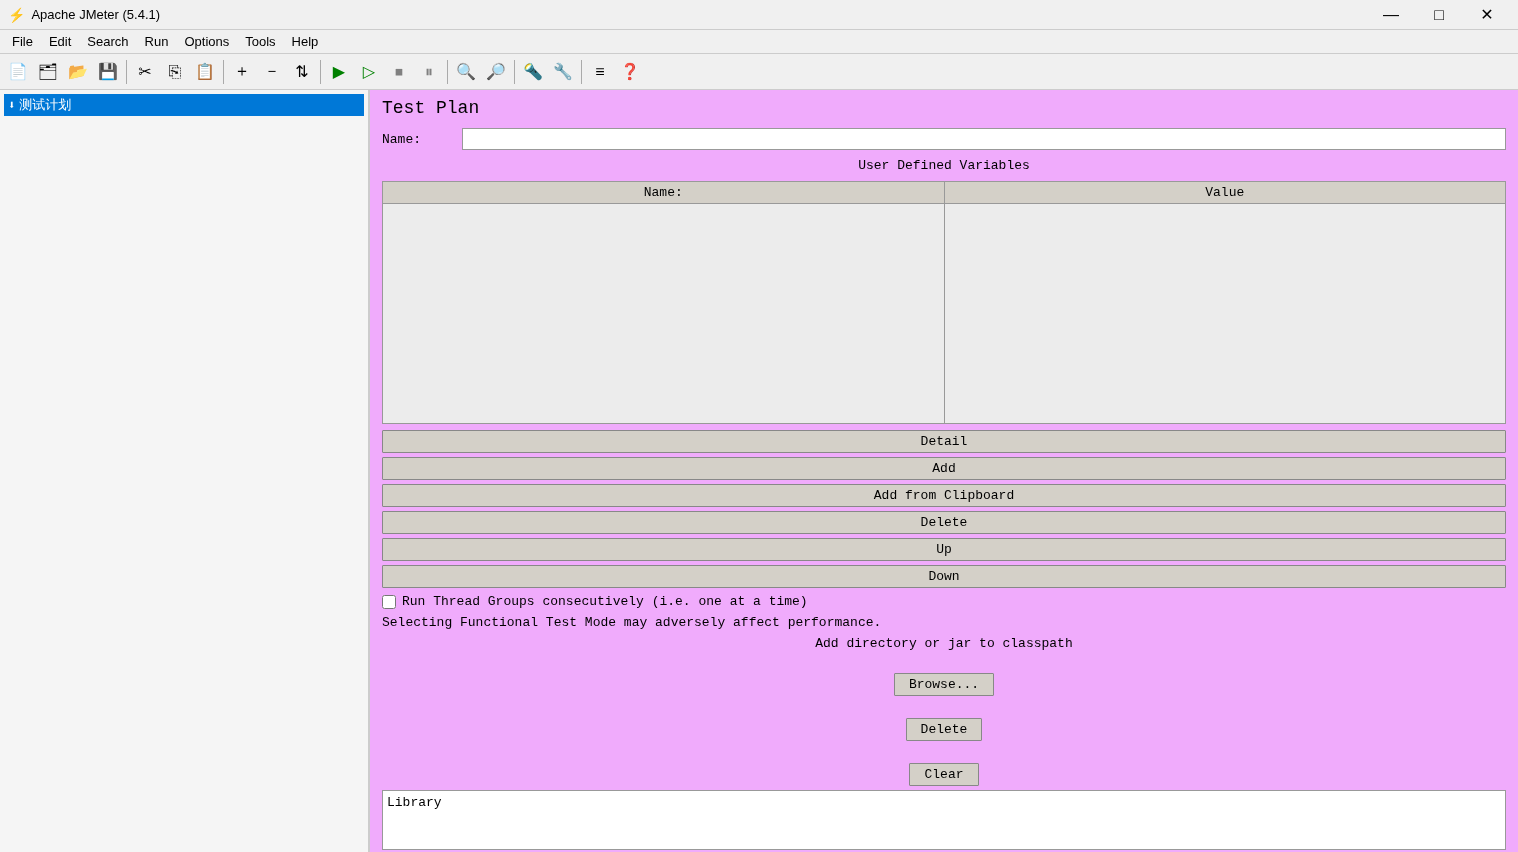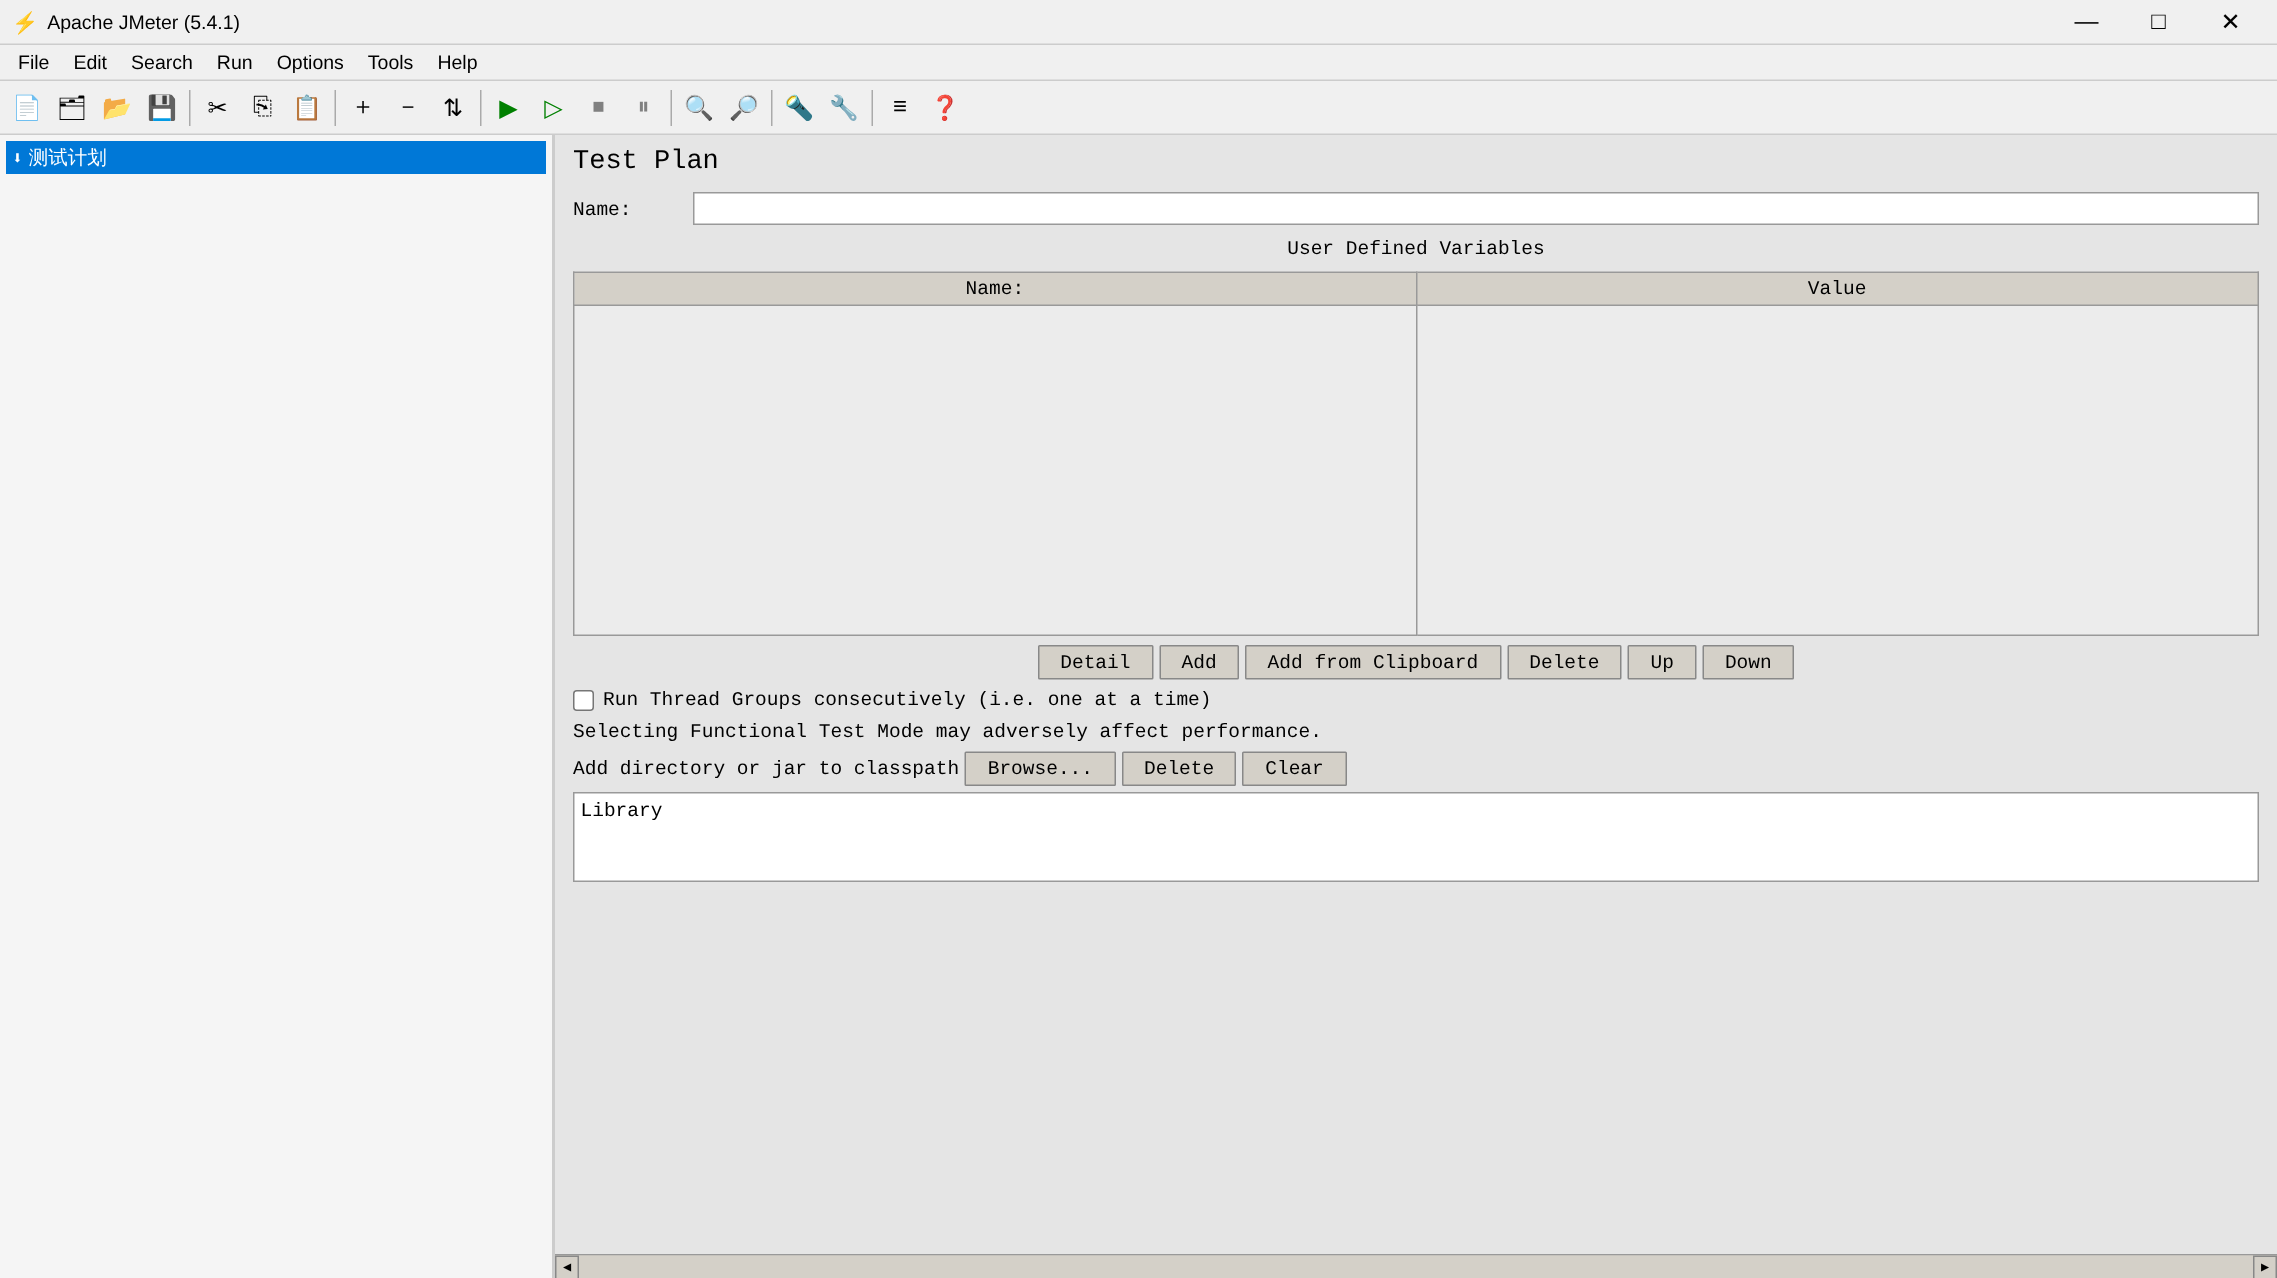--- a/index.html
+++ b/index.html
@@ -122,21 +122,21 @@
     }
     .tree-item.selected {
       background: #0078d7;
       color: white;
     }
     .tree-icon { font-size: 12px; }
 
     
     .right-panel {
       flex: 1;
-      background: #e5e5e5;
+      background: #f0abfc;
       overflow: auto;
       display: flex;
       flex-direction: column;
     }
 
     
     .content-area {
       padding: 8px 12px;
       flex: 1;
     }
@@ -198,20 +198,21 @@
       padding: 3px 8px;
       height: 22px;
     }
 
     
     .btn-row {
       display: flex;
       justify-content: center;
       gap: 4px;
       margin: 6px 0;
+      flex-direction: column;
     }
     .action-btn {
       padding: 3px 14px;
       background: #d4d0c8;
       border: 1px solid #888;
       cursor: pointer;
       font-family: 'Courier New', monospace;
       font-size: 13px;
       border-radius: 1px;
     }
@@ -229,24 +230,25 @@
       font-size: 13px;
     }
     .check-row input[type="checkbox"] {
       width: 14px;
       height: 14px;
     }
 
     .classpath-row {
       display: flex;
       align-items: center;
-      gap: 4px;
+      gap: 22px;
       margin: 2px 0;
       font-family: 'Courier New', monospace;
       font-size: 13px;
+      flex-direction: column;
     }
 
     .library-table {
       width: 100%;
       border: 1px solid #999;
       background: white;
       min-height: 60px;
       margin-top: 4px;
       font-family: 'Courier New', monospace;
       font-size: 13px;

